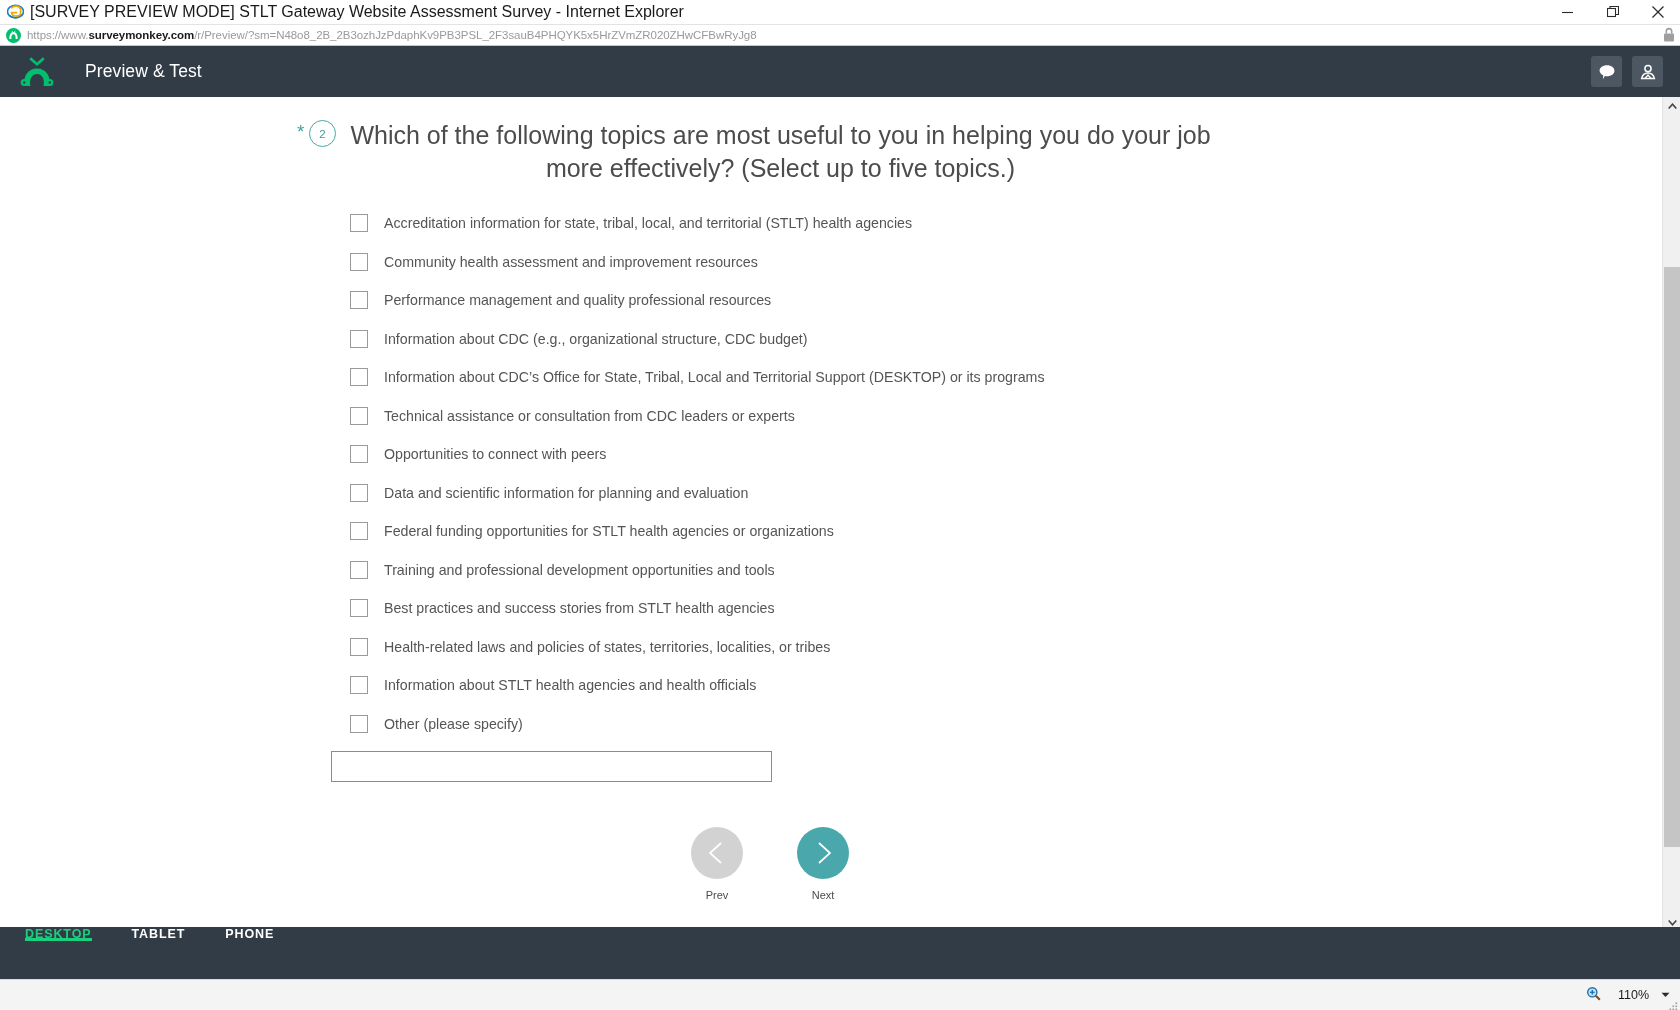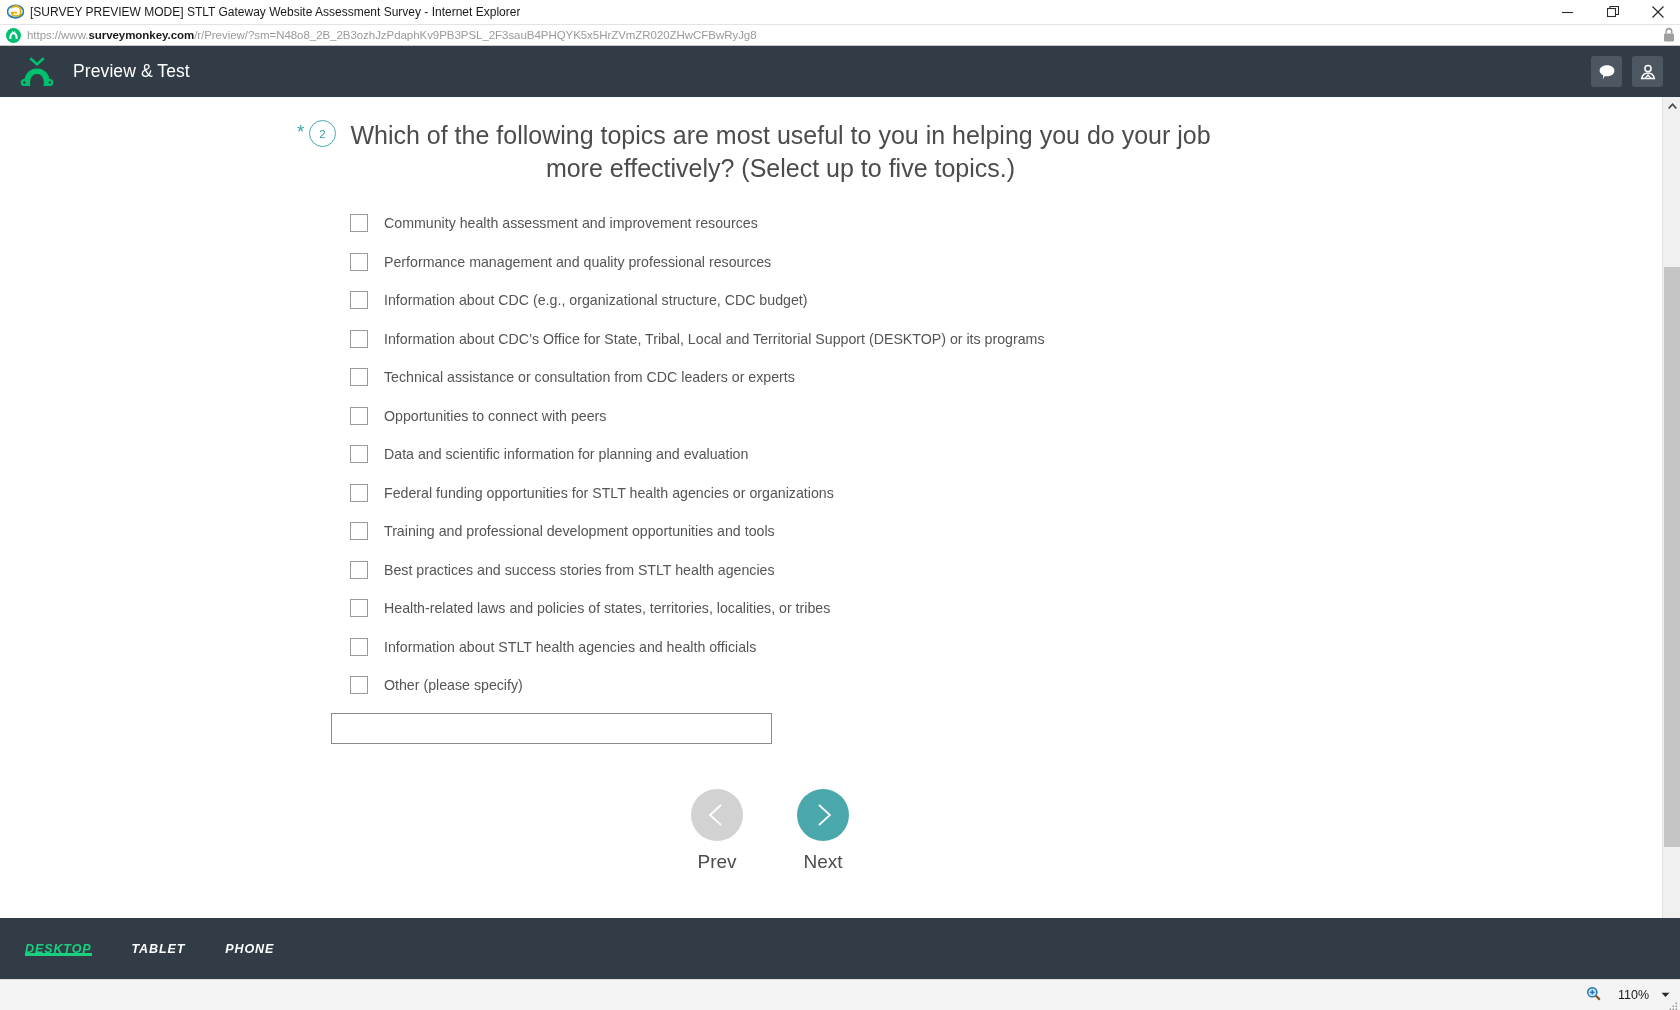--- a/index.html
+++ b/index.html
@@ -21,21 +21,21 @@
     padding: 0 0 0 7px;
     position: relative;
     border-bottom: 1px solid #ffffff;
   }
   #ie-logo {
     width: 17px; height: 17px; margin-right: 6px;
     position: relative; flex: 0 0 auto;
   }
   #ie-logo svg { display:block; }
   #window-title {
-    font-size: 12px; color: #1a1a1a;
+    font-size: 16px; color: #1a1a1a;
     white-space: nowrap; overflow: hidden;
     line-height: 24px;
   }
   #window-buttons {
     position: absolute; right: 0; top: 0;
     display: flex; height: 24px;
   }
   .win-btn {
     width: 45px; height: 24px;
     display: flex; align-items: center; justify-content: center;
@@ -67,20 +67,21 @@
   #url-text .scheme { color: #9a9a9a; }
   #lock-icon { flex: 0 0 auto; margin-left: 6px; width: 14px; height: 16px; }
 
   
   #preview-header {
     height: 51px;
     background: #323c46;
     display: flex; align-items: center;
     padding: 0 17px 0 20px;
     position: relative;
+    gap: 12px;
   }
   #monkey-logo { width: 34px; height: 30px; margin-right: 19px; flex:0 0 auto; }
   #preview-title {
     color: #ffffff; font-size: 17.5px; font-weight: normal;
     letter-spacing: 0.1px;
   }
   #header-actions {
     position: absolute; right: 17px; top: 0; height: 51px;
     display: flex; align-items: center; gap: 10px;
   }
@@ -169,21 +170,21 @@
     display: flex; flex-direction: column; align-items: center;
     cursor: pointer;
   }
   .nav-circle {
     width: 52px; height: 52px; border-radius: 50%;
     display: flex; align-items: center; justify-content: center;
   }
   .nav-circle.prev { background: #d2d2d2; }
   .nav-circle.next { background: #4aa8ad; }
   .nav-label {
-    margin-top: 10px; font-size: 19px; color: #4c4c4c;
+    margin-top: 10px; font-size: 11px; color: #4c4c4c;
   }
 
   
   #page-scrollbar {
     width: 18px;
     flex: 0 0 auto;
     background: #f0f0f0;
     position: relative;
     border-left: 1px solid #e4e4e4;
   }
@@ -198,25 +199,24 @@
     position: absolute;
     left: 1px; width: 16px;
     top: 170px; height: 580px;
     background: #c5c5c5;
     cursor: pointer;
   }
 
   
   #device-footer {
     position: absolute; left: 0; right: 0; bottom: 31px;
-    height: 61px;
+    height: 52px;
     background: #323c46;
-    display: flex; align-items: center;
+    display: flex; align-items: flex-start;
     padding-left: 25px;
-    font-style: italic;
   }
   .device-tab {
     display: flex; align-items: center;
     padding: 0 16px 0 0;
     margin-right: 24px;
     font-size: 12.5px; font-weight: bold;
     letter-spacing: 0.9px;
     color: #ffffff;
     position: relative;
     cursor: pointer;
@@ -338,20 +338,24 @@
       <div id="question-block">
 
         <div id="question-head">
           <div id="required-asterisk">*</div>
           <div id="question-number">2</div>
           <div id="question-text">Which of the following topics are most useful to you in helping you do your job more effectively? (Select up to five topics.)</div>
         </div>
 
         <div id="options-list">
 
+        <div class="option-row">
+              <div class="checkbox"></div>
+              <div class="option-label">Accreditation information for state, tribal, local, and territorial (STLT) health agencies</div>
+            </div>
             <div class="option-row">
               <div class="checkbox"></div>
               <div class="option-label">Community health assessment and improvement resources</div>
             </div>
             <div class="option-row">
               <div class="checkbox"></div>
               <div class="option-label">Performance management and quality professional resources</div>
             </div>
             <div class="option-row">
               <div class="checkbox"></div>

